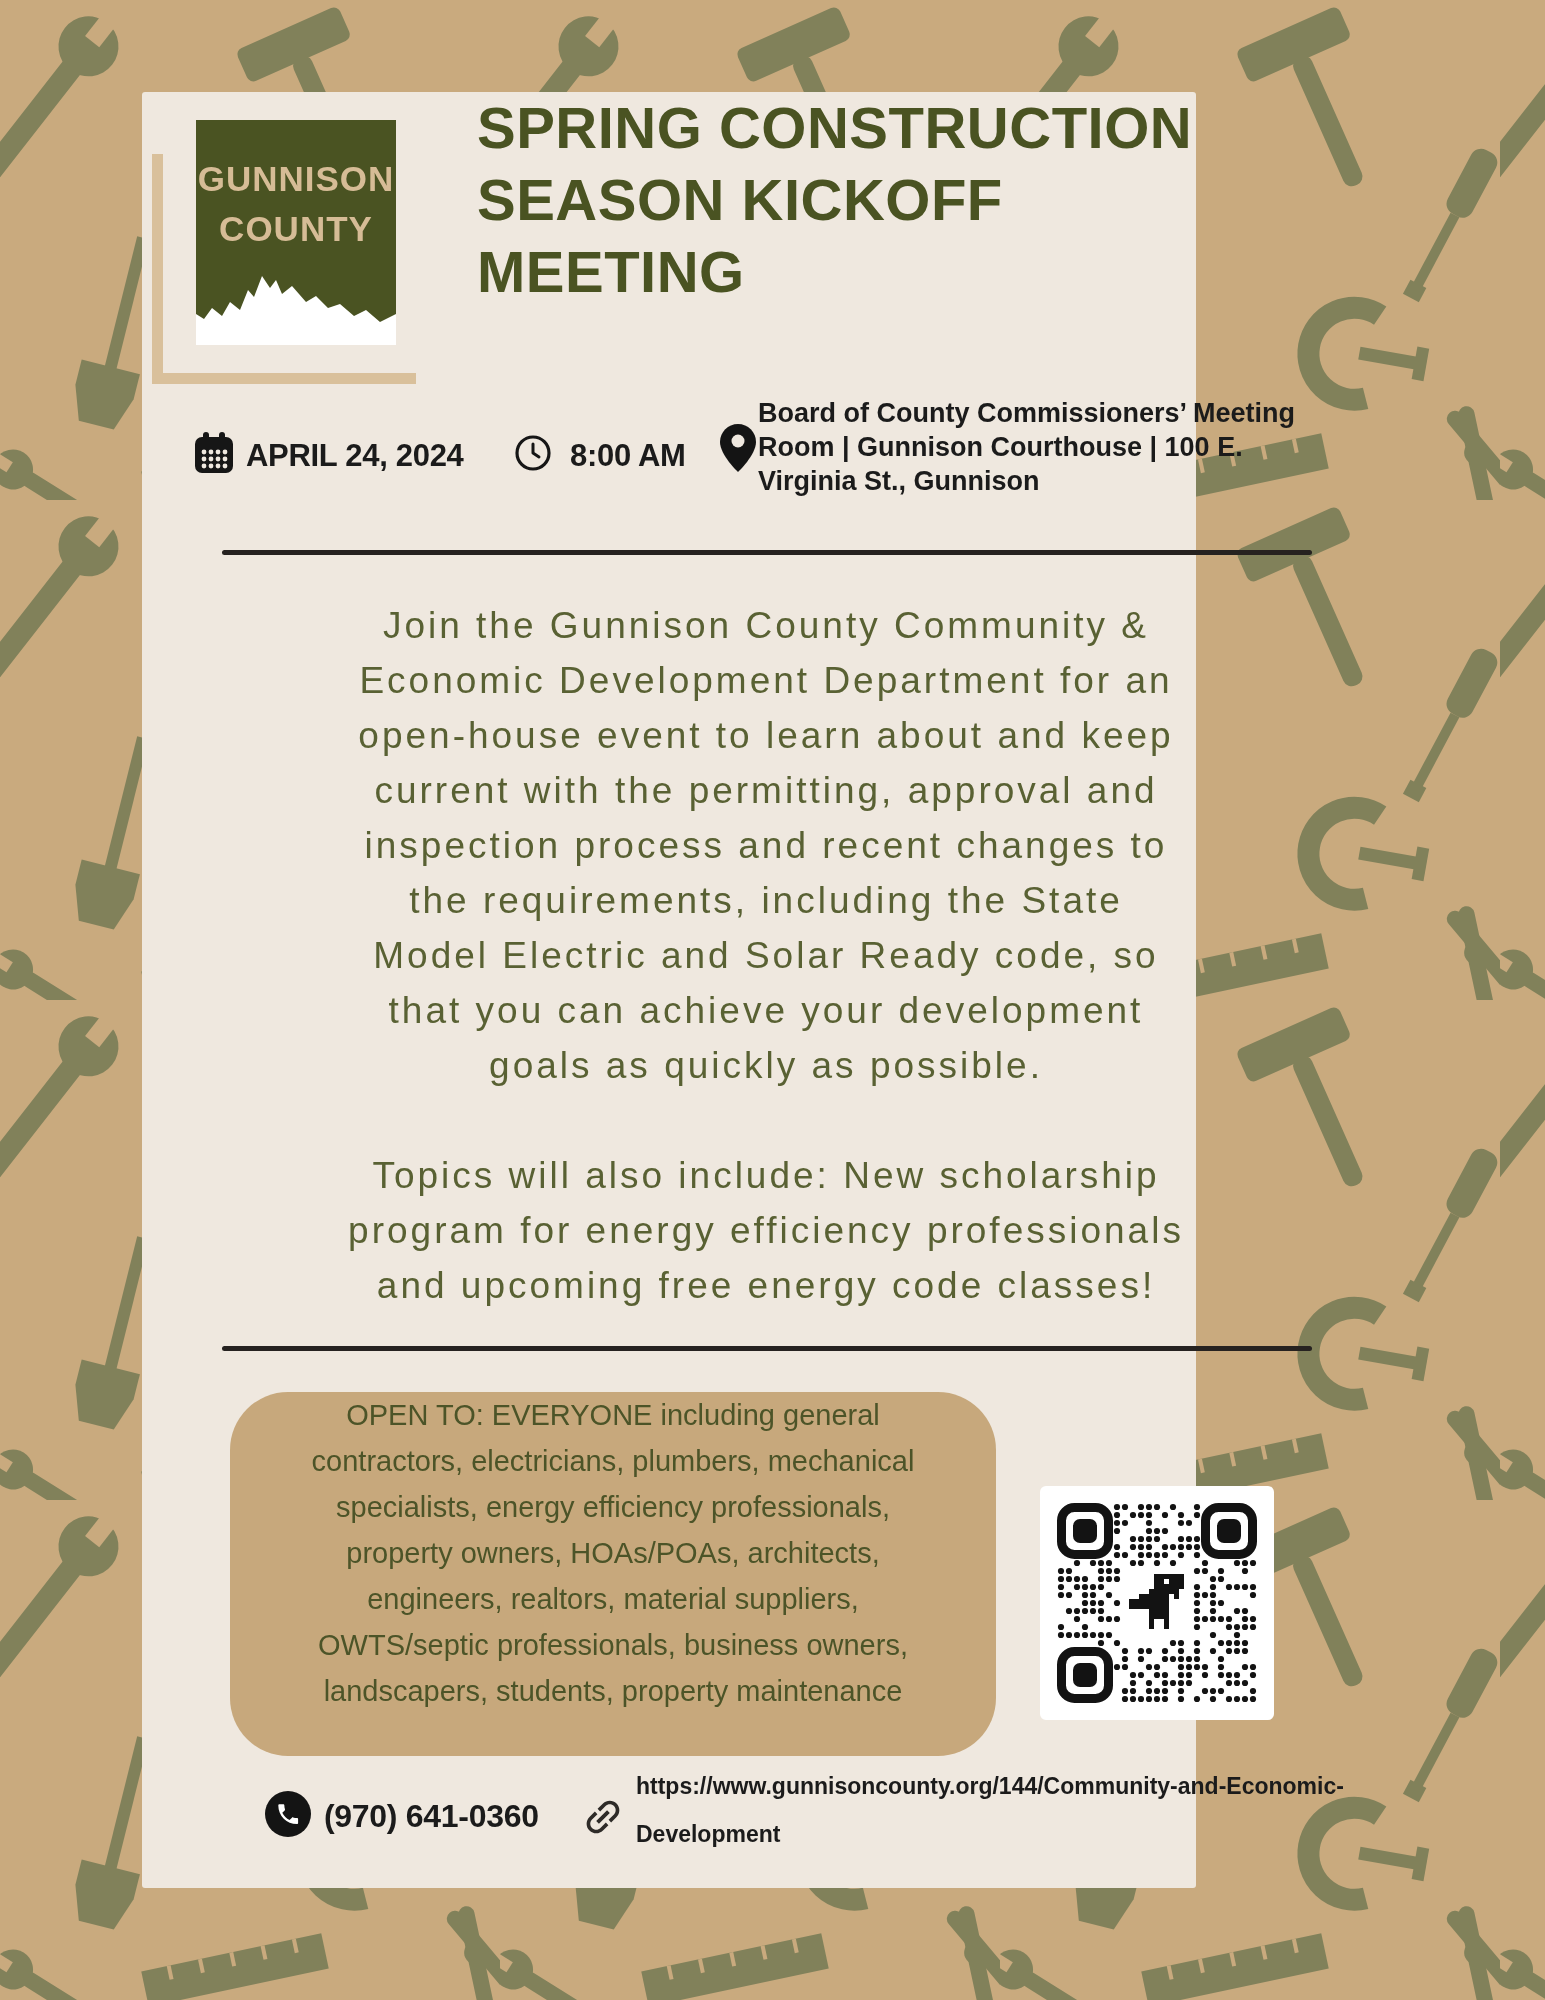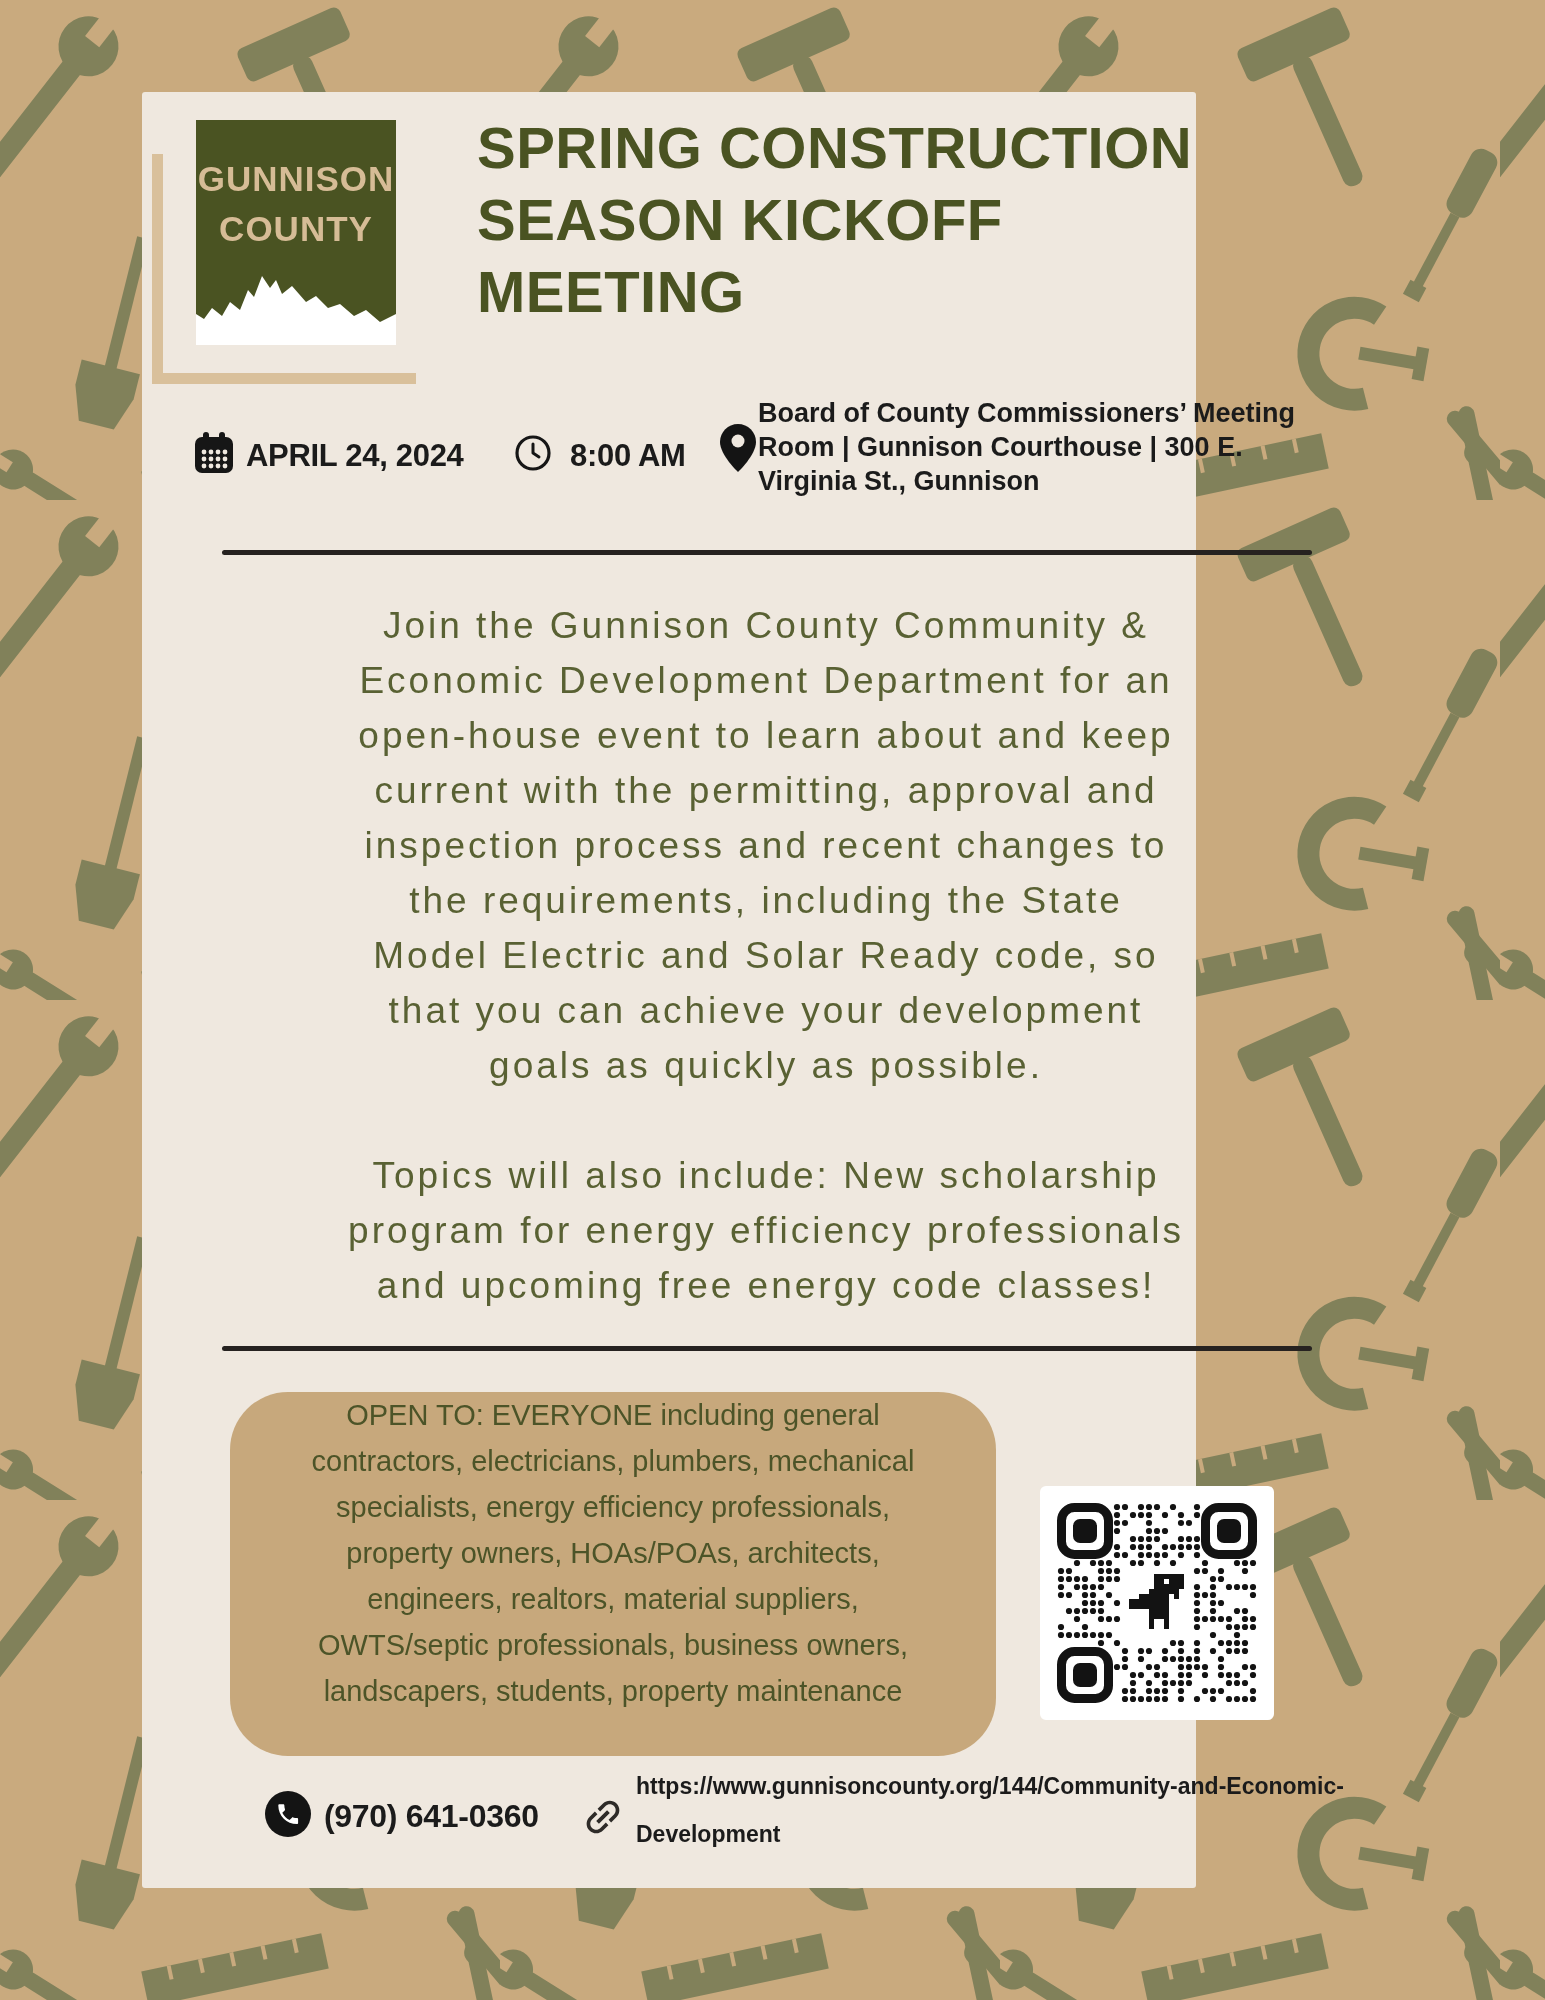--- a/index.html
+++ b/index.html
@@ -24,21 +24,21 @@
     background:var(--accent_dark_olive,#4a5322);overflow:hidden;
   }
   .logo-text{
     position:relative;z-index:2;text-align:center;padding-top:34px;
     color:var(--logo_text_tan,#d6bc96);font-weight:700;font-size:35px;line-height:50px;
     letter-spacing:1px;font-stretch:condensed;
   }
   .logo-mountain{position:absolute;left:0;bottom:0;width:200px;height:95px;z-index:1;}
   
   .title{
-    position:absolute;left:335px;top:20px;width:900px;
+    position:absolute;left:335px;top:0;width:900px;
     color:var(--accent_dark_olive,#4a5322);
     font-size:58px;line-height:72px;font-weight:800;letter-spacing:.5px;
     font-stretch:condensed;
   }
   
   .ico{position:absolute;}
   .evt-text{position:absolute;color:var(--black,#1b1b1b);font-size:31px;font-weight:700;letter-spacing:-.3px;white-space:nowrap;}
   .location{
     position:absolute;left:616px;top:304px;width:620px;
     color:var(--black,#1b1b1b);font-size:27px;line-height:34px;font-weight:700;letter-spacing:0;
@@ -183,21 +183,21 @@
     <path d="M19 10 V19 L25 23" fill="none" stroke="#161616" stroke-width="3" stroke-linecap="round" stroke-linejoin="round"></path>
   </svg>
   <div class="evt-text" style="left:428px;top:346px">8:00 AM</div>
 
   <svg class="ico" style="left:578px;top:332px" width="36" height="48" viewBox="0 0 36 48" xmlns="http://www.w3.org/2000/svg">
     <path d="M18 0C8 0 0 8 0 18c0 13 18 30 18 30s18-17 18-30C36 8 28 0 18 0z" fill="#141414"></path>
     <circle cx="18" cy="17" r="6.5" fill="#efe8df"></circle>
   </svg>
   <div class="location">
     <div>Board of County Commissioners’ Meeting</div>
-    <div>Room | Gunnison Courthouse | 300 E.</div>
+    <div>Room | Gunnison Courthouse | 100 E.</div>
     <div>Virginia St., Gunnison</div>
   </div>
 
   <div class="divider" style="top:458px"></div>
 
   <div class="para" style="top:506px">
     <div>Join the Gunnison County Community &amp;</div>
     <div>Economic Development Department for an</div>
     <div>open-house event to learn about and keep</div>
     <div>current with the permitting, approval and</div>

